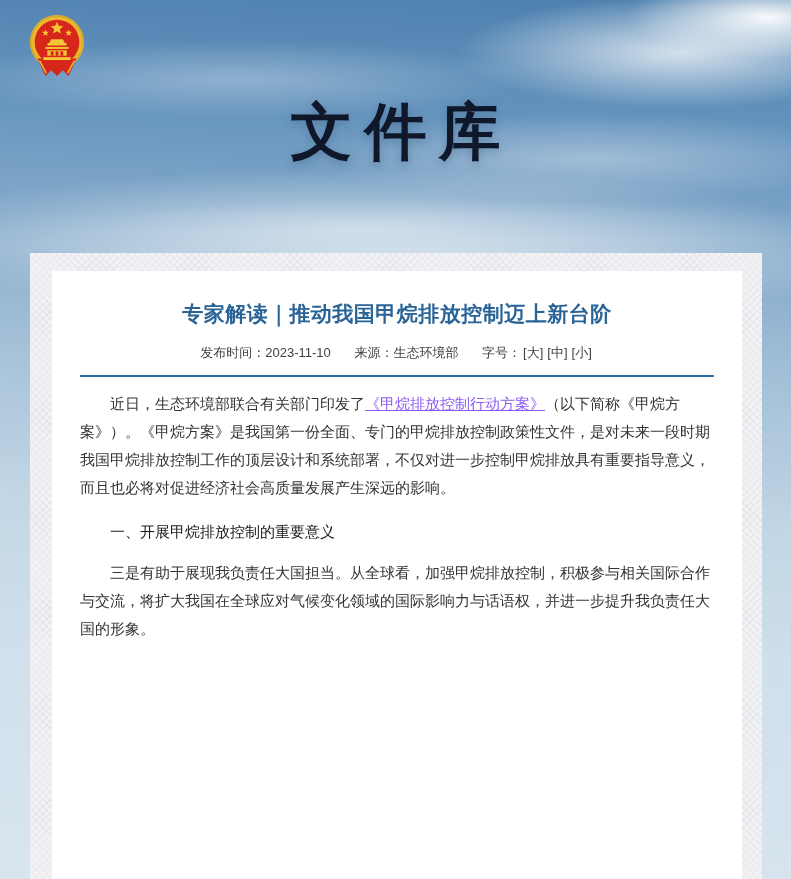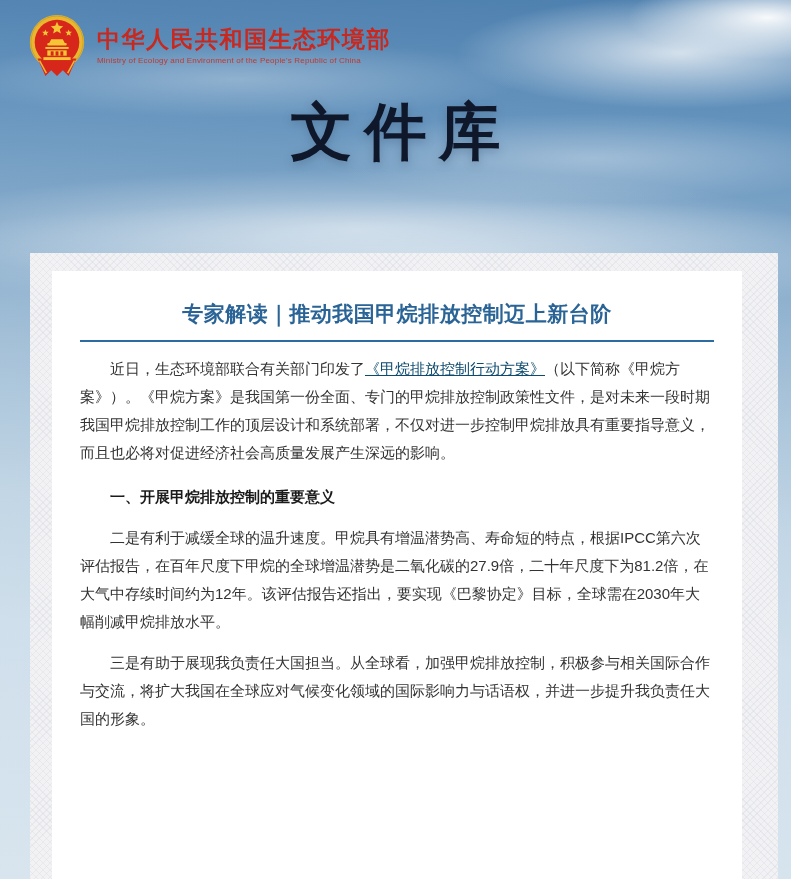--- a/index.html
+++ b/index.html
@@ -32,39 +32,38 @@
     color:#0f172a;font-size:62px;font-weight:bold;letter-spacing:12px;text-indent:12px;
     text-shadow:0 3px 8px rgba(70,100,130,.45);
   }
   
   .outer{
     position:absolute;left:30px;top:253px;width:732px;bottom:0;
     background:
       repeating-linear-gradient(45deg, rgba(208,212,220,.30) 0 1px, transparent 1px 5px),
       repeating-linear-gradient(135deg, rgba(208,212,220,.30) 0 1px, transparent 1px 5px),
       #f2f2f5;
-    padding-left: 16px;
   }
   .card{
     position:absolute;left:22px;top:18px;width:690px;bottom:-5px;
     background:#ffffff;box-sizing:border-box;padding:26px 28px 0;
   }
   .article-title{
     text-align:center;color:#2a6496;font-size:21px;font-weight:bold;
     margin:4px 0 0;letter-spacing:.5px;line-height:1.25;
   }
   .meta{text-align:center;color:#404040;font-size:13px;margin-top:17px;white-space:nowrap;}
   .meta .group{margin:0 10px;}
   .meta .fs-opt{margin:0 2px;cursor:pointer;}
   .divider{border:none;border-top:2px solid #2d6ca2;margin:13px 0 0;}
   
   .article-body{margin-top:10px;color:#333333;font-size:15px;}
   .article-body p{margin:13px 0;line-height:28px;text-indent:2em;}
-  .article-body h3{margin:16px 0 13px;line-height:28px;font-size:15px;font-weight:bold;color:#1a1a1a;text-indent:2em;}
-  .article-body a{color:#0c4a6e;text-decoration:underline;cursor:pointer;}
+  .article-body h3{margin:16px 0 13px;line-height:28px;font-size:15px;font-weight:normal;color:#1a1a1a;text-indent:2em;}
+  .article-body a{color:#8b5cf6;text-decoration:underline;cursor:pointer;}
 </style>
 </head>
 <body>
 
 <div class="sky"></div>
 
 <div class="site-header">
   <span class="emblem">
     <svg viewBox="0 0 64 70" width="62" height="68">
       <circle cx="32" cy="31" r="28" fill="#e9b62f"></circle>
@@ -78,32 +77,32 @@
       <rect x="22" y="32" width="20" height="2.4" rx="1" fill="#f4c636"></rect>
       <path d="M24 32 l2 -4 h12 l2 4 Z" fill="#f4c636"></path>
       <rect x="20" y="36" width="24" height="2" fill="#f4c636"></rect>
       <rect x="22" y="39.5" width="20" height="5.5" fill="#f4c636"></rect>
       <rect x="25.5" y="40.5" width="3" height="4.5" fill="#d7271b"></rect>
       <rect x="30.5" y="40.5" width="3" height="4.5" fill="#d7271b"></rect>
       <rect x="35.5" y="40.5" width="3" height="4.5" fill="#d7271b"></rect>
       <rect x="18" y="46.5" width="28" height="3" fill="#f4c636"></rect>
     </svg>
   </span>
-  <span class="h-titles">
-    <span class="h-cn">中华人民共和国生态环境部</span>
-    <span class="h-en">Ministry of Ecology and Environment of the People's Republic of China</span>
-  </span>
 </div>
 
 <div class="banner-title">文件库</div>
 
 <div class="outer">
   <div class="card">
     <div class="article-title">专家解读｜推动我国甲烷排放控制迈上新台阶</div>
+    <div class="meta">
+      <span class="group"><span>发布时间：</span><span>2023-11-10</span></span>
+      <span class="group"><span>来源：</span><span>生态环境部</span></span>
+      <span class="group"><span>字号：</span><span class="fs-opt">[大]</span><span class="fs-opt">[中]</span><span class="fs-opt">[小]</span></span>
+    </div>
     <hr class="divider">
     <div class="article-body">
         <p>近日，生态环境部联合有关部门印发了<a>《甲烷排放控制行动方案》</a>（以下简称《甲烷方案》）。《甲烷方案》是我国第一份全面、专门的甲烷排放控制政策性文件，是对未来一段时期我国甲烷排放控制工作的顶层设计和系统部署，不仅对进一步控制甲烷排放具有重要指导意义，而且也必将对促进经济社会高质量发展产生深远的影响。</p>
         <h3>一、开展甲烷排放控制的重要意义</h3>
-        <p>二是有利于减缓全球的温升速度。甲烷具有增温潜势高、寿命短的特点，根据IPCC第六次评估报告，在百年尺度下甲烷的全球增温潜势是二氧化碳的27.9倍，二十年尺度下为81.2倍，在大气中存续时间约为12年。该评估报告还指出，要实现《巴黎协定》目标，全球需在2030年大幅削减甲烷排放水平。</p>
         <p>三是有助于展现我负责任大国担当。从全球看，加强甲烷排放控制，积极参与相关国际合作与交流，将扩大我国在全球应对气候变化领域的国际影响力与话语权，并进一步提升我负责任大国的形象。</p>
       </div>
   </div>
 </div>
 
 </body></html>

